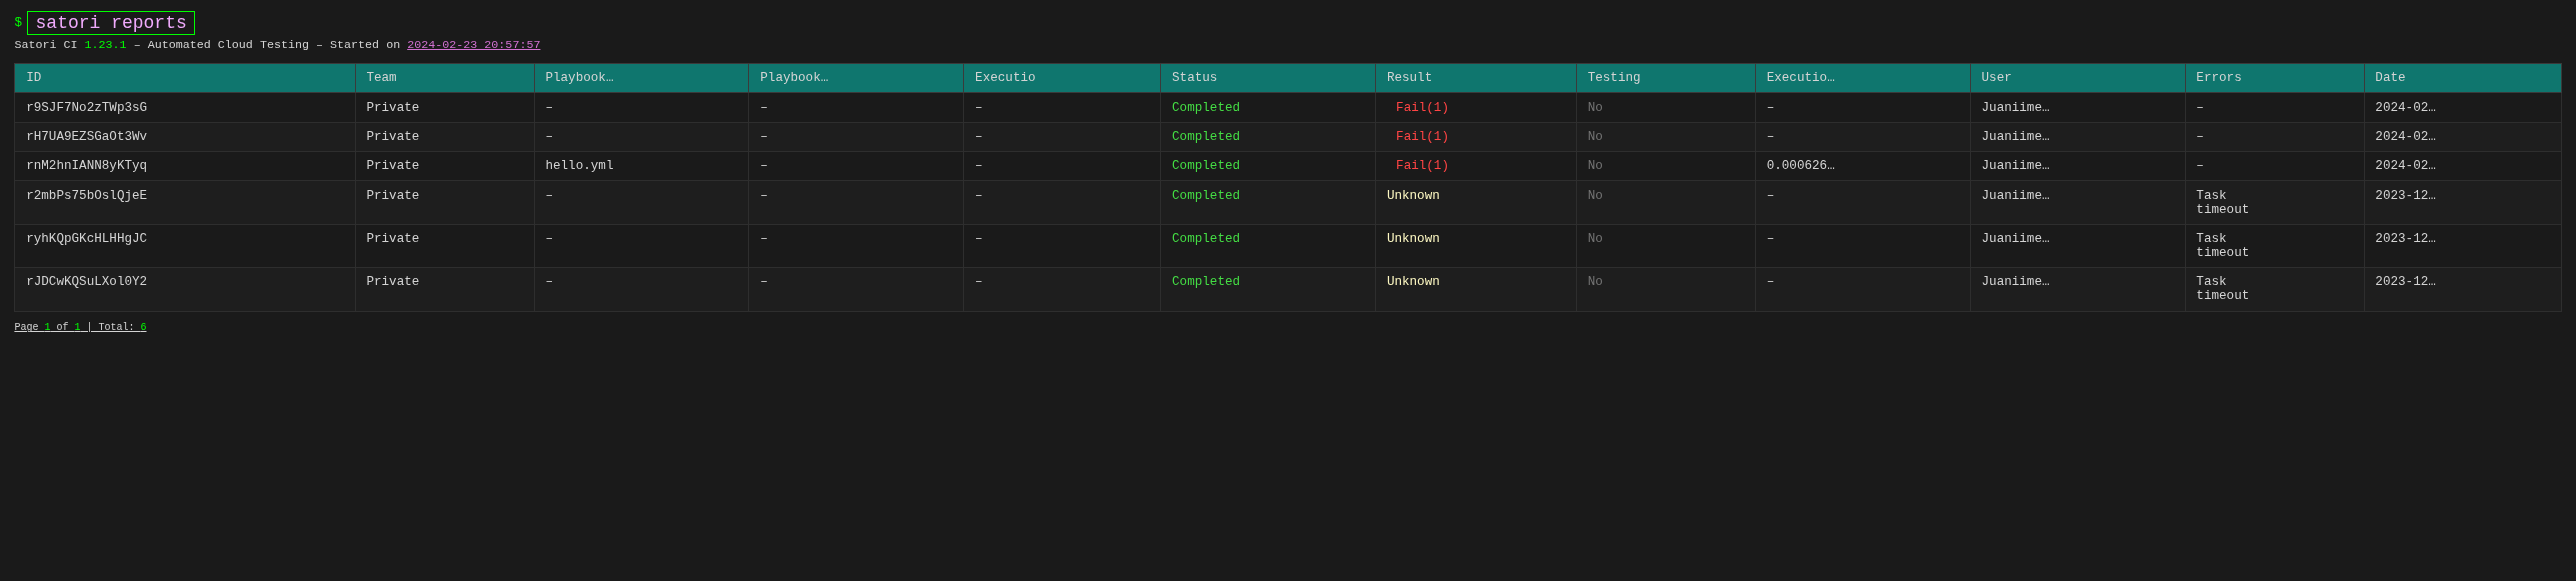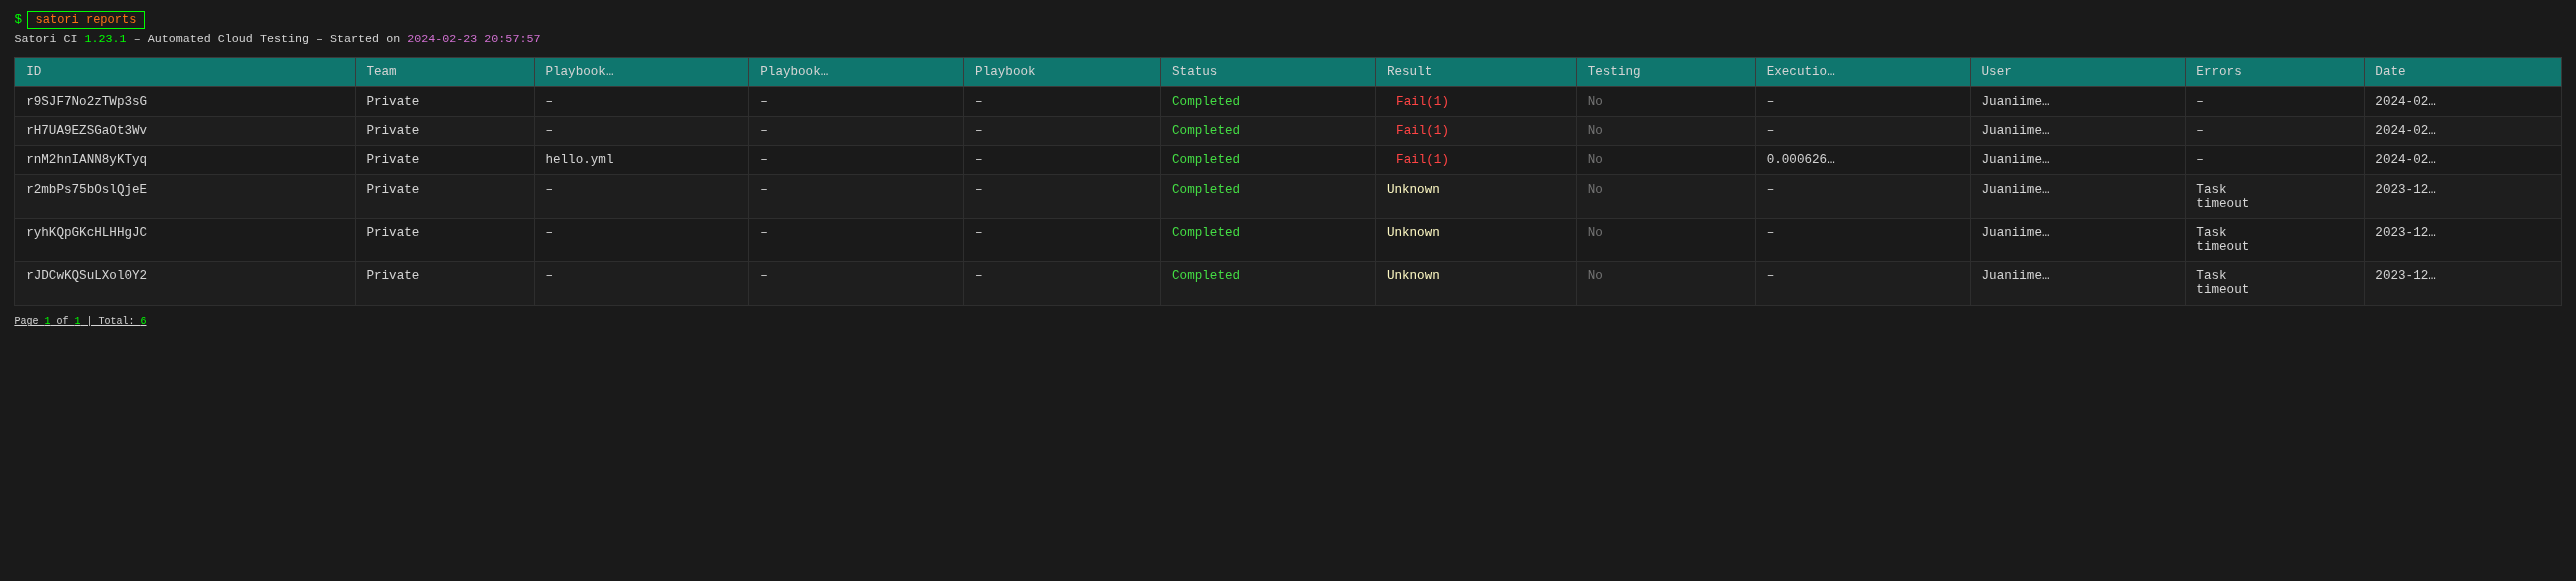--- a/index.html
+++ b/index.html
@@ -19,35 +19,36 @@
       display: flex;
       align-items: center;
       gap: 5.4px;
       margin-bottom: 3.6px;
     }
     .prompt-dollar {
       color: #00ff00;
     }
     .command-box {
       border: 1.8px solid #00ff00;
-      color: #f97316;
+      color: #f0abfc;
       padding: 0.9px 7.2px;
       font-family: 'Courier New', Courier, monospace;
-      font-size: 12px;
+      font-size: 18px;
     }
     .subtitle {
       color: #d4d4d4;
       margin-bottom: 10.8px;
       font-size: 11.7px;
     }
     .subtitle .version {
       color: #00ff00;
     }
     .subtitle .timestamp {
       color: #d070d0;
+      text-decoration: underline;
     }
     table {
       width: 100%;
       border-collapse: collapse;
       margin-bottom: 10.8px;
     }
     th {
       background-color: #0f766e;
       color: #d4d4d4;
       padding: 7.2px 10.8px;
@@ -94,21 +95,21 @@
   </div>
 </div>
 
 <table>
   <thead>
     <tr>
       <th>ID</th>
       <th>Team</th>
       <th>Playbook…</th>
       <th>Playbook…</th>
-      <th>Playbook</th>
+      <th>Executio</th>
       <th>Status</th>
       <th>Result</th>
       <th>Testing</th>
       <th>Executio…</th>
       <th>User</th>
       <th>Errors</th>
       <th>Date</th>
     </tr>
   </thead>
   <tbody id="table-body">

